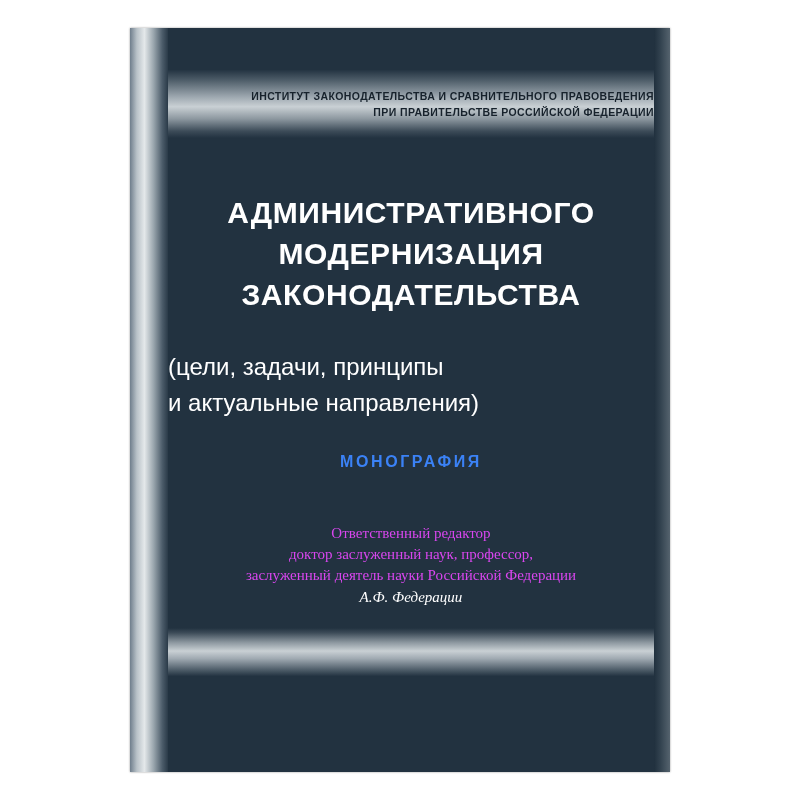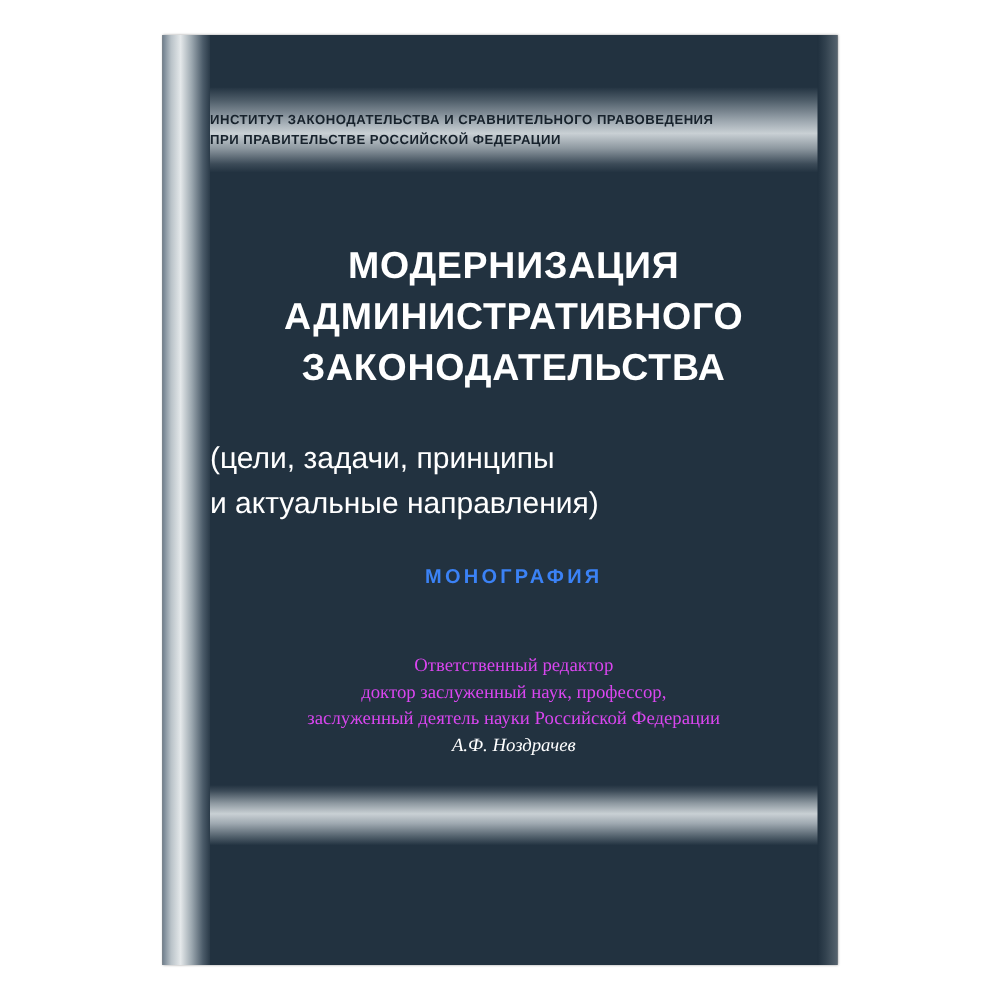--- a/index.html
+++ b/index.html
@@ -70,21 +70,21 @@
     background: linear-gradient(to bottom,
       #243442 0%,
       #4b5a66 14%,
       #9fa9b1 40%,
       #c9d0d4 54%,
       #8c979f 72%,
       #3c4b58 90%,
       #223240 100%);
     display: flex;
     flex-direction: column;
-    align-items: flex-start;
+    align-items: flex-end;
     justify-content: center;
   }
 
   .header-line {
     color: #17222c;
     font-size: 10.5px;
     font-weight: bold;
     letter-spacing: 0.4px;
     line-height: 16px;
     text-align: center;
@@ -188,37 +188,37 @@
     <div class="spine-right"></div>
 
     <div class="header-band">
       <div class="header-line">ИНСТИТУТ ЗАКОНОДАТЕЛЬСТВА И СРАВНИТЕЛЬНОГО ПРАВОВЕДЕНИЯ</div>
       <div class="header-line">ПРИ ПРАВИТЕЛЬСТВЕ РОССИЙСКОЙ ФЕДЕРАЦИИ</div>
     </div>
 
     <div class="content">
 
       <div class="title-block">
+        <div class="title-line">АДМИНИСТРАТИВНОГО</div>
         <div class="title-line">МОДЕРНИЗАЦИЯ</div>
-        <div class="title-line">АДМИНИСТРАТИВНОГО</div>
         <div class="title-line">ЗАКОНОДАТЕЛЬСТВА</div>
       </div>
 
       <div class="subtitle-block">
         <div class="subtitle-line">(цели, задачи, принципы</div>
         <div class="subtitle-line">и актуальные направления)</div>
       </div>
 
       <div class="genre">МОНОГРАФИЯ</div>
 
       <div class="editor-block">
         <div class="editor-line">Ответственный редактор</div>
         <div class="editor-line">доктор заслуженный наук, профессор,</div>
         <div class="editor-line">заслуженный деятель науки Российской Федерации</div>
-        <div class="editor-name">А.Ф. Ноздрачев</div>
+        <div class="editor-name">А.Ф. Федерации</div>
       </div>
 
     </div>
 
     <div class="footer-band"></div>
 
   </div>
 
 </div>
 

